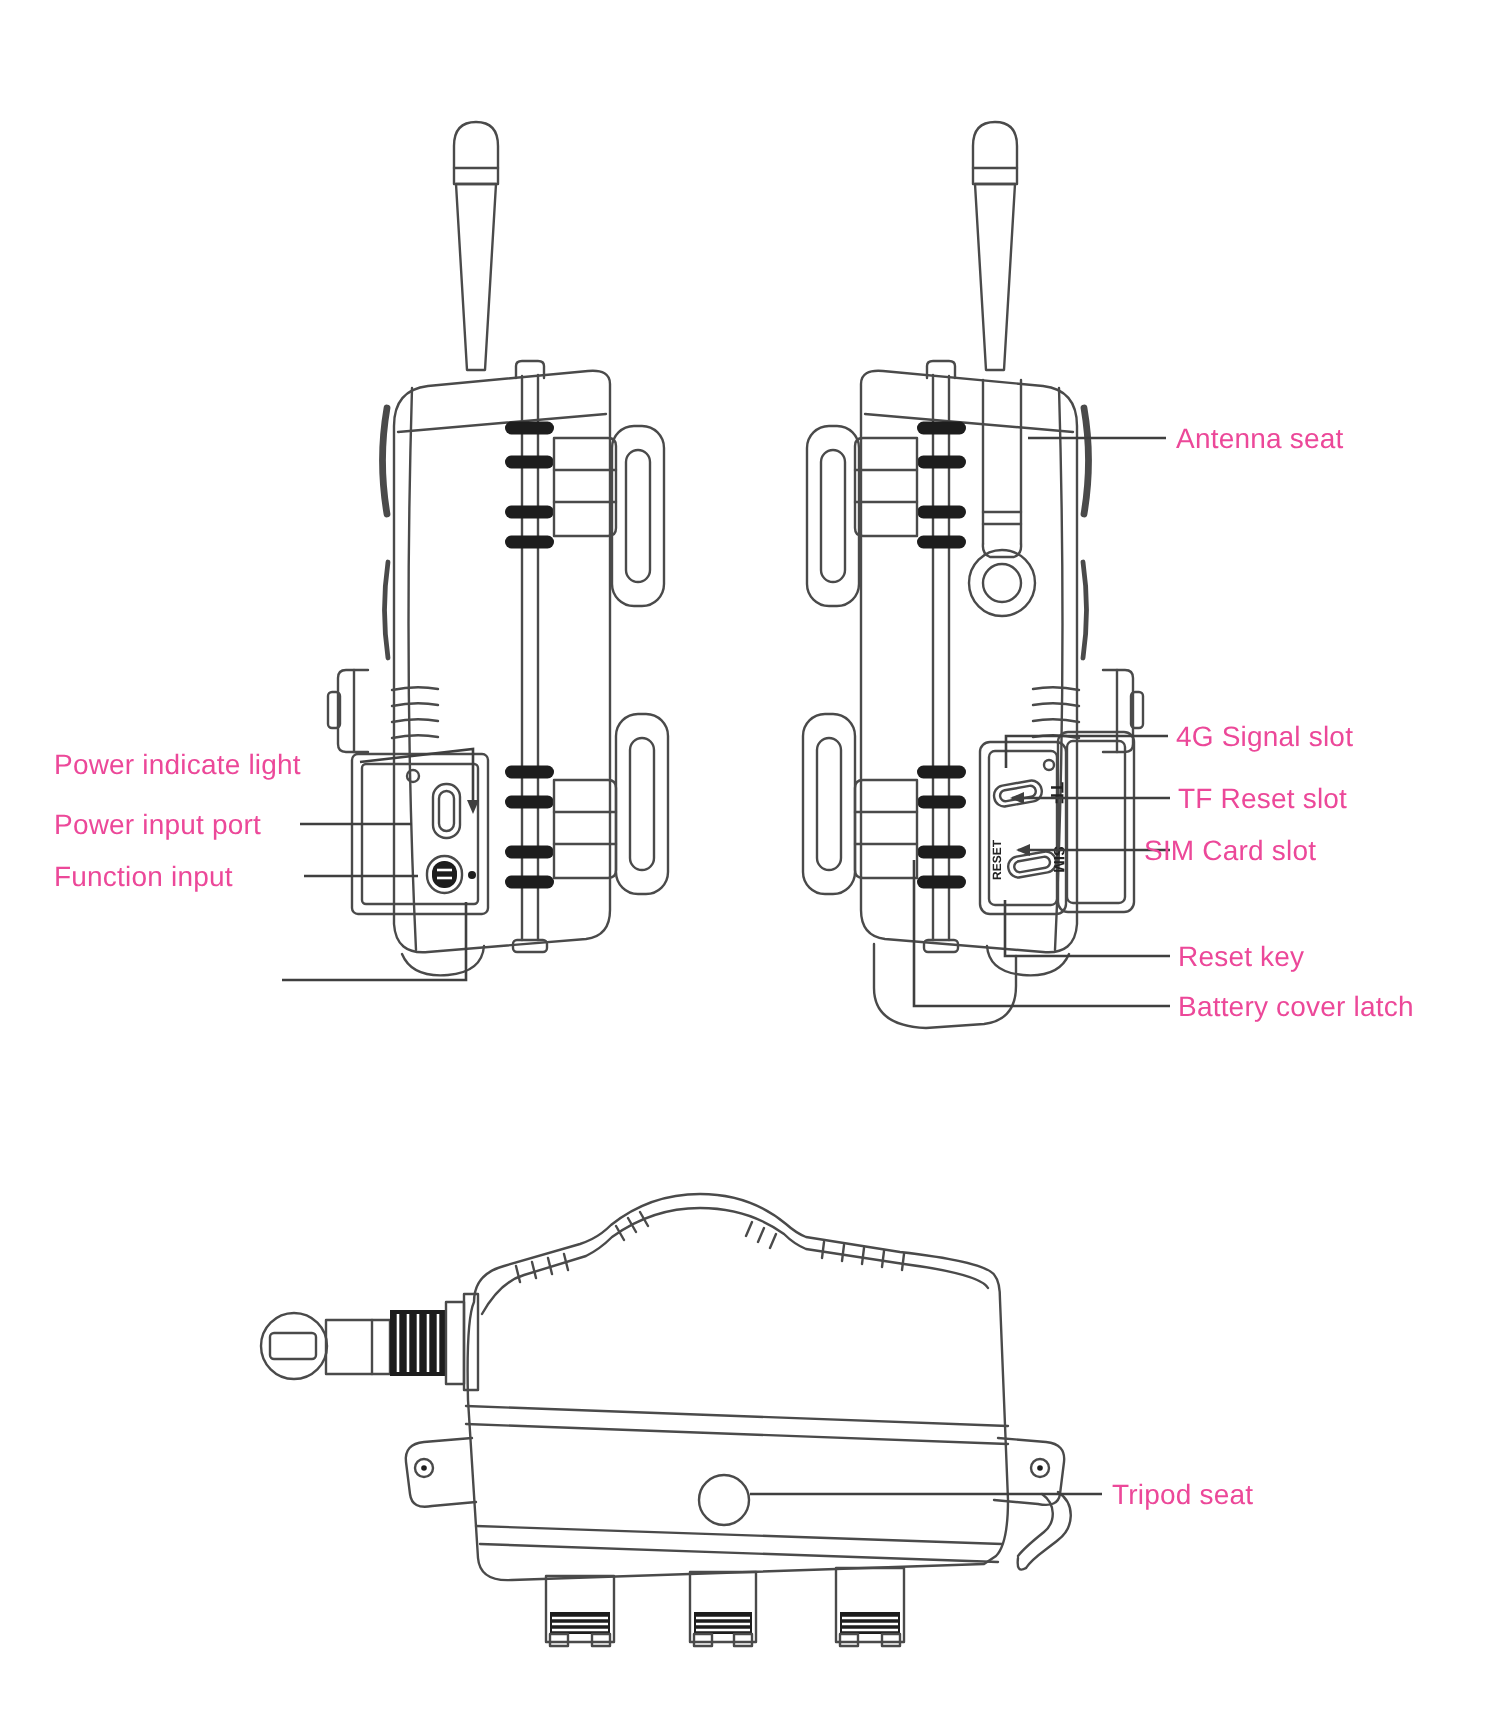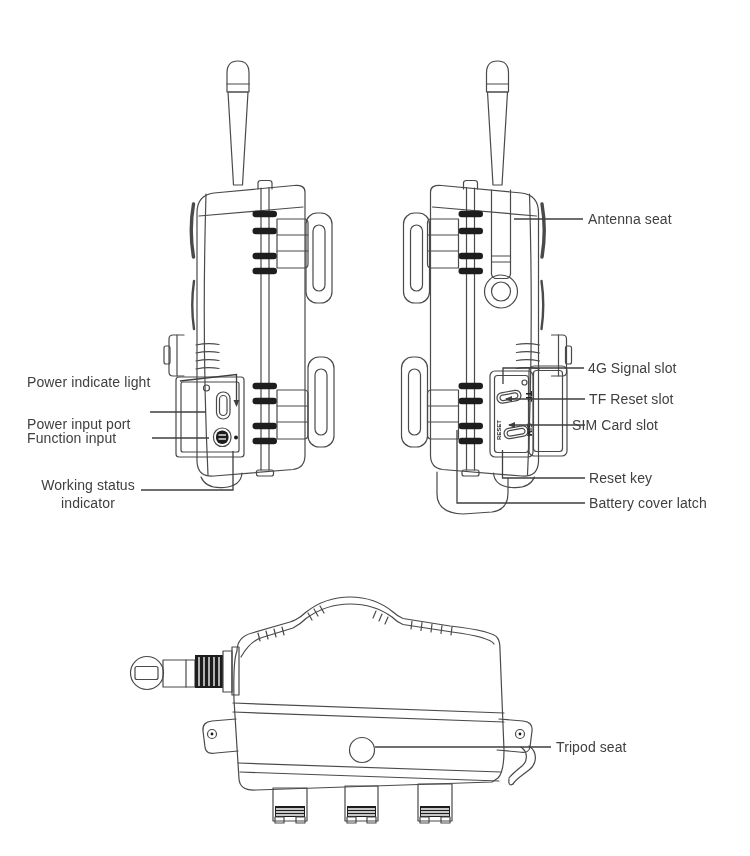--- a/index.html
+++ b/index.html
@@ -1,20 +1,20 @@
 <!DOCTYPE html>
 <html><head>
 <meta charset="utf-8">
 <style>
   html,body{margin:0;padding:0;background:#fff;}
   #stage{position:relative;width:750px;height:856px;background:#fff;overflow:hidden;
          font-family:"Liberation Sans","DejaVu Sans",sans-serif;}
   #lineart{position:absolute;left:0;top:0;}
-  .label{position:absolute;font-size:14px;line-height:1.25;color:#404040;
-         letter-spacing:.1px;white-space:nowrap;text-align:center;}
+  .label{position:absolute;font-size:14px;line-height:1.25;color:#ec4899;
+         letter-spacing:.1px;white-space:nowrap;}
   .label.wrap{white-space:normal;width:122px;}
   svg *{vector-effect:non-scaling-stroke;}
   .ln{fill:none;stroke:#4a4a4a;stroke-width:1.2;stroke-linecap:round;stroke-linejoin:round;}
   .ld{fill:none;stroke:#3f3f3f;stroke-width:1.3;stroke-linecap:butt;}
   .blk{fill:#1d1d1d;stroke:none;}
   .wht{stroke:#fff;stroke-width:1.3;fill:none;}
   .eng{fill:#222;font-family:"Liberation Sans","DejaVu Sans",sans-serif;font-weight:bold;}
 </style>
 </head>
 <body>
@@ -214,23 +214,22 @@
     <polygon fill="#3f3f3f" points="505,399 512,396 512,402"></polygon>
     <line class="ld" x1="509" y1="425" x2="585" y2="425"></line>
     <polygon fill="#3f3f3f" points="508,425 515,422 515,428"></polygon>
     <polyline class="ld" points="502.5,450 502.5,478 585,478"></polyline>
     <polyline class="ld" points="457,430 457,503 585,503"></polyline>
     <line class="ld" x1="375" y1="747" x2="551" y2="747"></line>
   </g>
 </svg>
 
 <div class="label" style="left:27px;top:374px">Power indicate light</div>
-<div class="label" style="left:27px;top:416px">Power input port</div>
+<div class="label" style="left:27px;top:404px">Power input port</div>
 <div class="label" style="left:27px;top:430px">Function input</div>
-<div class="label wrap" style="left:27px;top:477px">Working status indicator</div>
 <div class="label" style="left:588px;top:211px">Antenna seat</div>
 <div class="label" style="left:588px;top:360px">4G Signal slot</div>
 <div class="label" style="left:589px;top:391px">TF Reset slot</div>
 <div class="label" style="left:572px;top:417px">SIM Card slot</div>
 <div class="label" style="left:589px;top:470px">Reset key</div>
 <div class="label" style="left:589px;top:495px">Battery cover latch</div>
 <div class="label" style="left:556px;top:739px">Tripod seat</div>
 
 </div>
 

